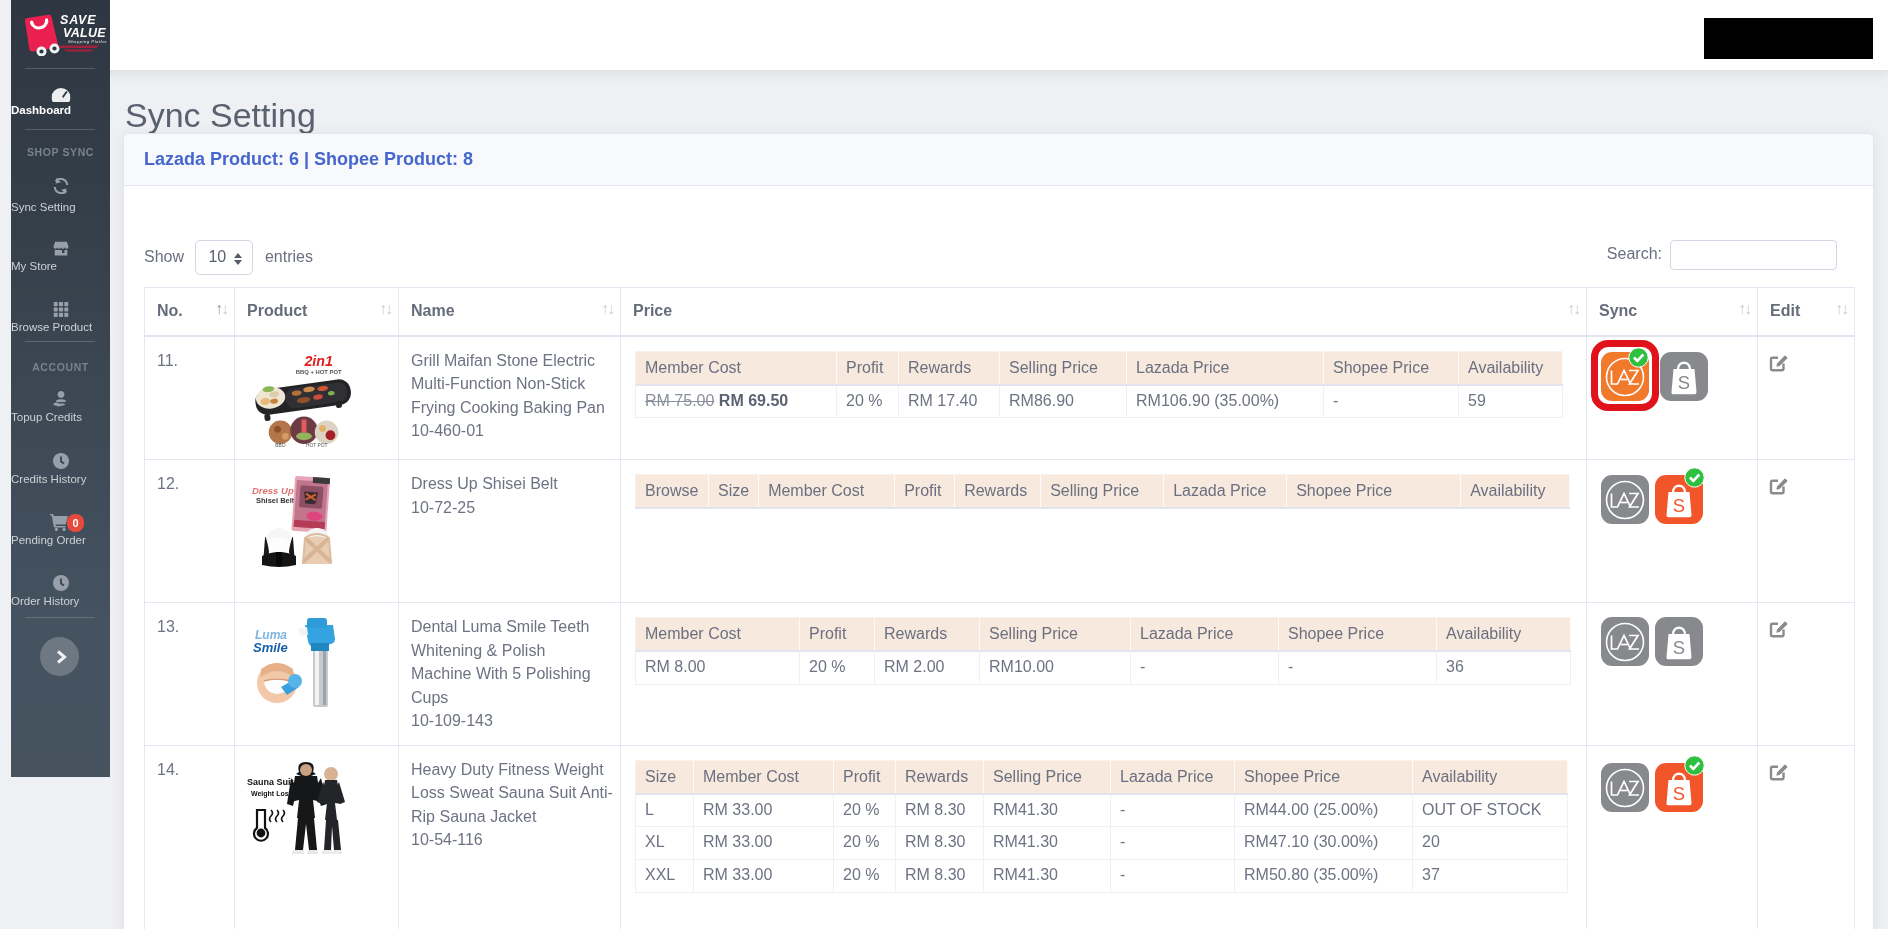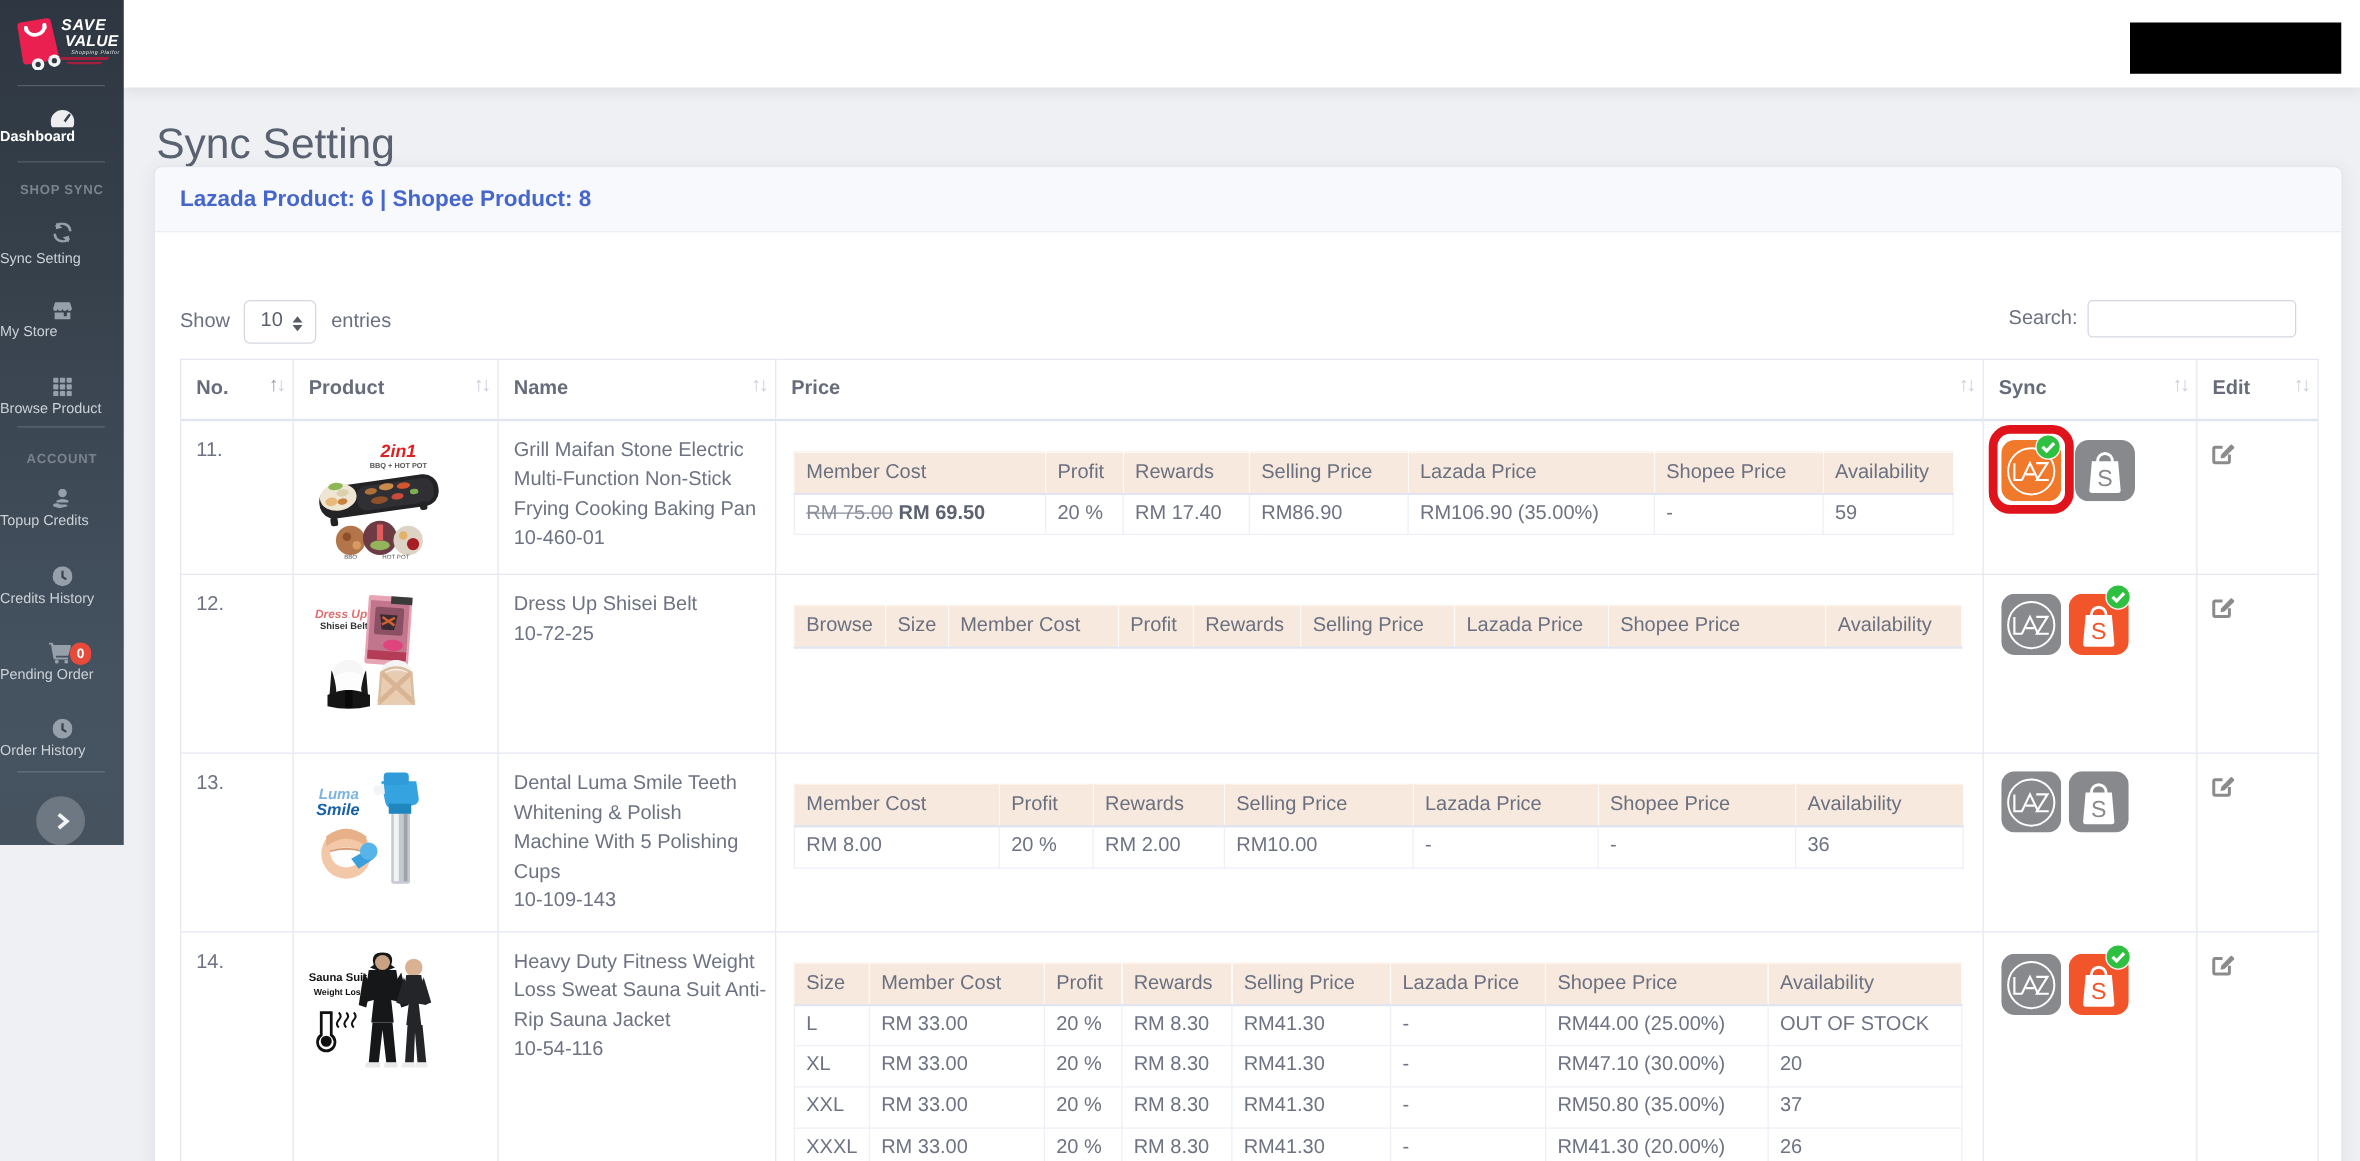--- a/index.html
+++ b/index.html
@@ -1,18 +1,18 @@
 <!DOCTYPE html>
 <html><head>
 <meta charset="utf-8">
 <style>
 * { margin:0; padding:0; box-sizing:border-box; }
 html,body { width:1888px; height:929px; overflow:hidden; font-family:"Liberation Sans", sans-serif; }
 body { background:#eef0f3; }
-#sidebar { position:absolute; left:0; top:0; width:99px; height:676px;
+#sidebar { position:absolute; left:11px; top:0; width:99px; height:777px;
   background:linear-gradient(180deg,#2e3741 0%,#343e49 25%,#3d4955 55%,#455260 80%,#46535f 100%); z-index:5;}
 #topbar { position:absolute; left:99px; top:0; width:1789px; height:70px; background:#fff;
   box-shadow:0 2px 12px rgba(58,59,69,.12); z-index:2;}
 #blackbox { position:absolute; left:1605px; top:18px; width:169px; height:41px; background:#000; }
 #h1 { position:absolute; left:125px; top:96px; font-size:34px; color:#5a6170; }
 #card { position:absolute; left:123px; top:133px; width:1751px; height:900px; background:#fff;
   border:1px solid #e3e6f0; border-radius:6px; box-shadow:0 2px 14px rgba(58,59,69,.08);}
 #cardhead { height:52px; background:#f8f9fc; border-bottom:1px solid #e3e6f0; border-radius:6px 6px 0 0;
   padding:15px 20px; font-size:18px; font-weight:bold; color:#4566cd; }
 #cardbody { padding:20px; }
@@ -27,21 +27,21 @@
 #searchblk { position:absolute; right:16px; top:2px; }
 #searchblk input { width:167px; height:30px; border:1px solid #d4d7e3; border-radius:4px; margin-left:8px; vertical-align:middle;}
 table.main { width:1710px; border-collapse:collapse; table-layout:fixed; }
 table.main th, table.main td { border:1px solid #e5e8f2; vertical-align:top; }
 table.main th { height:48px; vertical-align:middle; text-align:left; padding:0 12px; font-size:16px;
   color:#676c7a; position:relative; border-bottom:2px solid #e2e5f0 !important; }
 table.main td { padding:12px; font-size:16px; color:#6e7383; line-height:23.5px; white-space:nowrap; }
 .sort { position:absolute; right:7px; top:12px; font-size:16px; color:#ccd0dc; letter-spacing:-2px; font-weight:normal;}
 .sort b { font-weight:normal; color:#9ba1b1; }
 td.pcell { padding:12px; } td div > svg { display:block; }
-table.pt { border-collapse:collapse; margin:12px 0 16px 2px; table-layout:fixed; }
+table.pt { border-collapse:collapse; margin:2px 0 16px 2px; table-layout:fixed; }
 table.pt th { background:#f7e9dd; border:1px solid #fbf1e8; border-right:1px solid #fdfaf7; font-weight:normal;
   text-align:left; padding:5px 9px; font-size:16px; color:#6b7080; height:33px; line-height:22px;}
 table.pt td { border:1px solid #eef0f6; padding:4px 9px; font-size:16px; color:#6e7383; height:33px; line-height:22px; }
 table.pt s { color:#8a8f9c; }
 table.pt b { color:#5d6270; }
 .icon { position:absolute; width:48px; height:49px; }
 .editic { position:absolute; left:11px; top:17px; }
 .sdiv { position:absolute; left:14px; width:70px; height:1px; background:rgba(255,255,255,0.18); }
 .shead { position:absolute; left:0; width:99px; text-align:center; font-size:10.5px; font-weight:bold;
   color:#79828d; letter-spacing:0.6px; }
@@ -532,30 +532,20 @@
             <tr>
                     <td>XXL</td>
                     <td>RM 33.00</td>
                     <td>20 %</td>
                     <td>RM 8.30</td>
                     <td>RM41.30</td>
                     <td>-</td>
                     <td>RM50.80 (35.00%)</td>
                     <td>37</td>
                   </tr>
-            <tr>
-                    <td>XXXL</td>
-                    <td>RM 33.00</td>
-                    <td>20 %</td>
-                    <td>RM 8.30</td>
-                    <td>RM41.30</td>
-                    <td>-</td>
-                    <td>RM41.30 (20.00%)</td>
-                    <td>26</td>
-                  </tr>
           </tbody>
               </table>
         </td>
         <td style="position:relative">
           <svg class="icon" style="left:14px;top:17px" viewBox="0 0 48 49">
             <rect width="48" height="49" rx="11" fill="#87898c"></rect>
             <circle cx="24" cy="25" r="18.5" fill="none" stroke="#fff" stroke-width="1.6"></circle>
             <g stroke="#fff" stroke-width="1.7" fill="none">
               <path d="M10.5 18.5 V32 H17"></path>
                   <path d="M16.5 32 L23 18.5 L29.5 32"></path>

